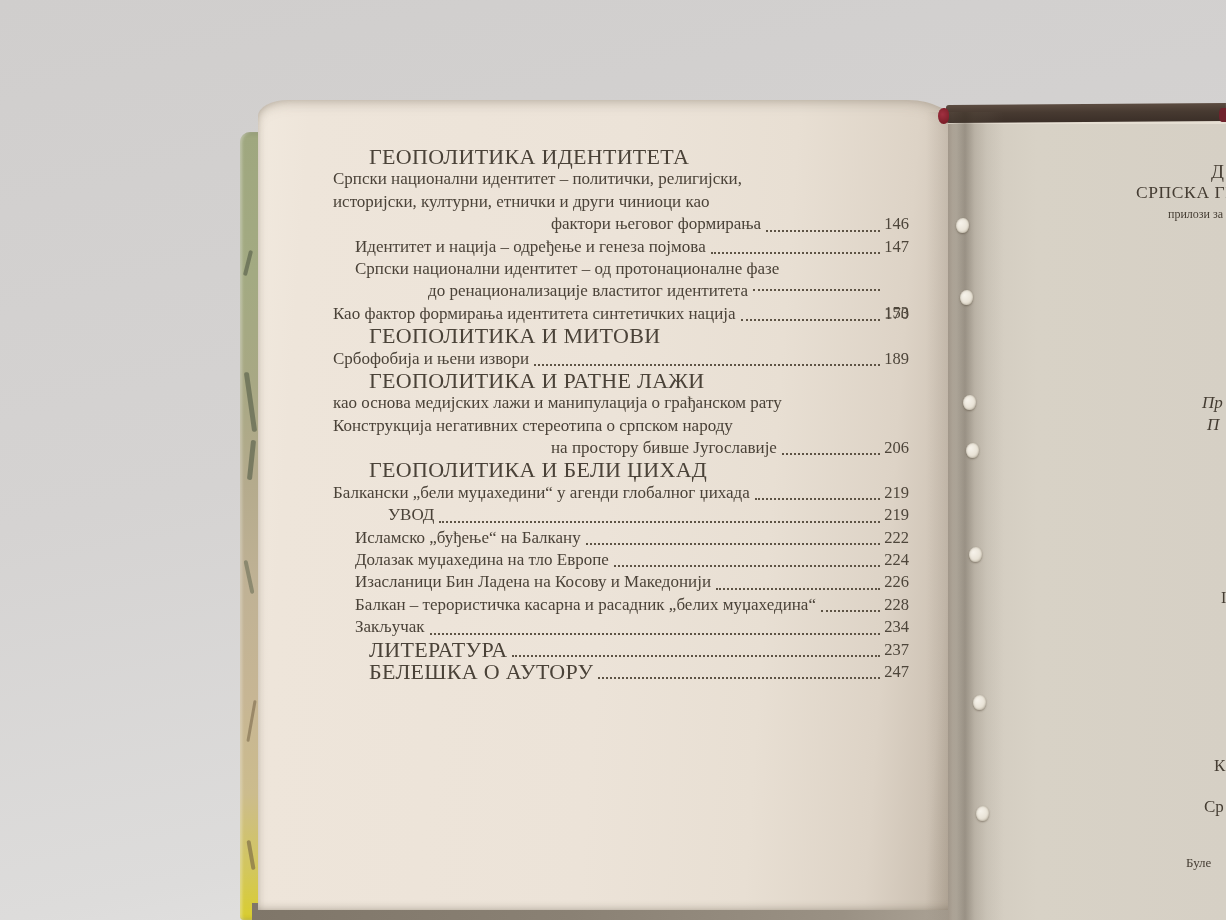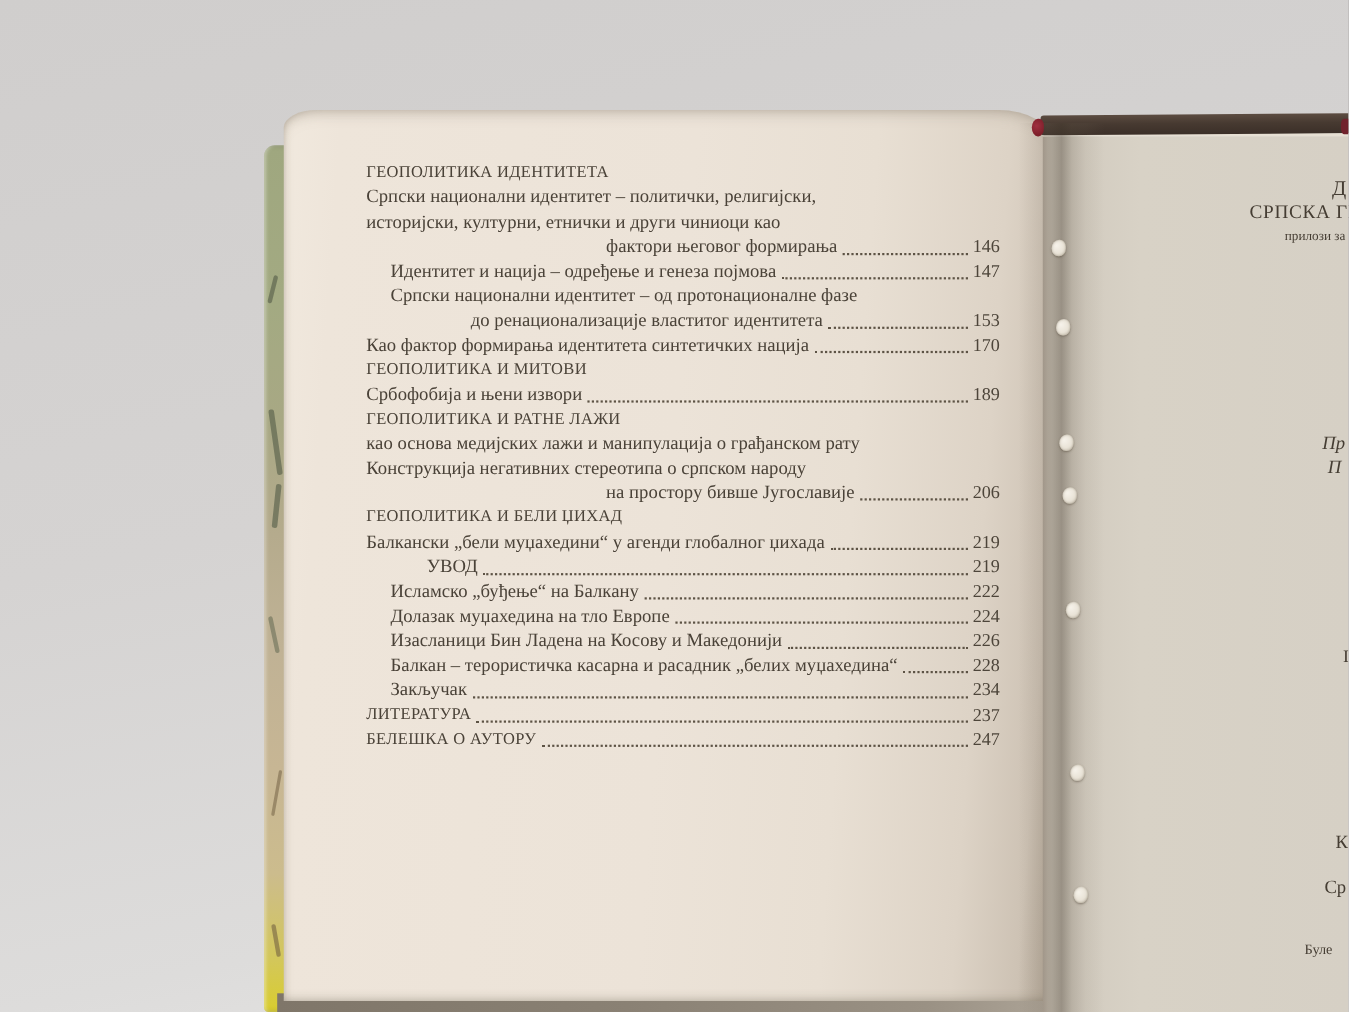--- a/index.html
+++ b/index.html
@@ -65,28 +65,28 @@
   #headband-red-far{
     position:absolute; left:1219px; top:108px; width:7px; height:14px; z-index:6;
     background:#70222c; border-radius:40% 0 0 40%;
   }
   
   #toc{
     position:absolute; left:333px; top:146px; width:576px; z-index:7;
     color:#4a4238;
   }
   .toc-row{display:flex; align-items:flex-end; height:22.4px; font-size:17px; line-height:22.4px;}
-  .toc-row.heading .t{font-size:15px; letter-spacing:.3px;}
+  .toc-row.heading .t{font-size:22px; letter-spacing:.3px;margin-left:36px;}
   .toc-row .t{white-space:nowrap;}
   .toc-row .dots{flex:1; min-width:6px; border-bottom:2.6px dotted #5d5345; margin:0 4px 4px 5px;}
   .toc-row .pg{flex:none; font-size:16.5px; color:#4d453a;margin-top:44px;}
   .lv0{padding-left:0;}
   .lv1{padding-left:22px;}
   .lv2{padding-left:55px;}
-  .lv3{padding-left:95px;}
+  .lv3{padding-left:95px;align-items:center;}
   .lv4{padding-left:218px;}
   
   .frag{position:absolute; z-index:7; color:#453d33; white-space:nowrap;}
   .frag.i{font-style:italic;}
 </style>
 </head>
 <body>
 
 <div id="scene">
 

